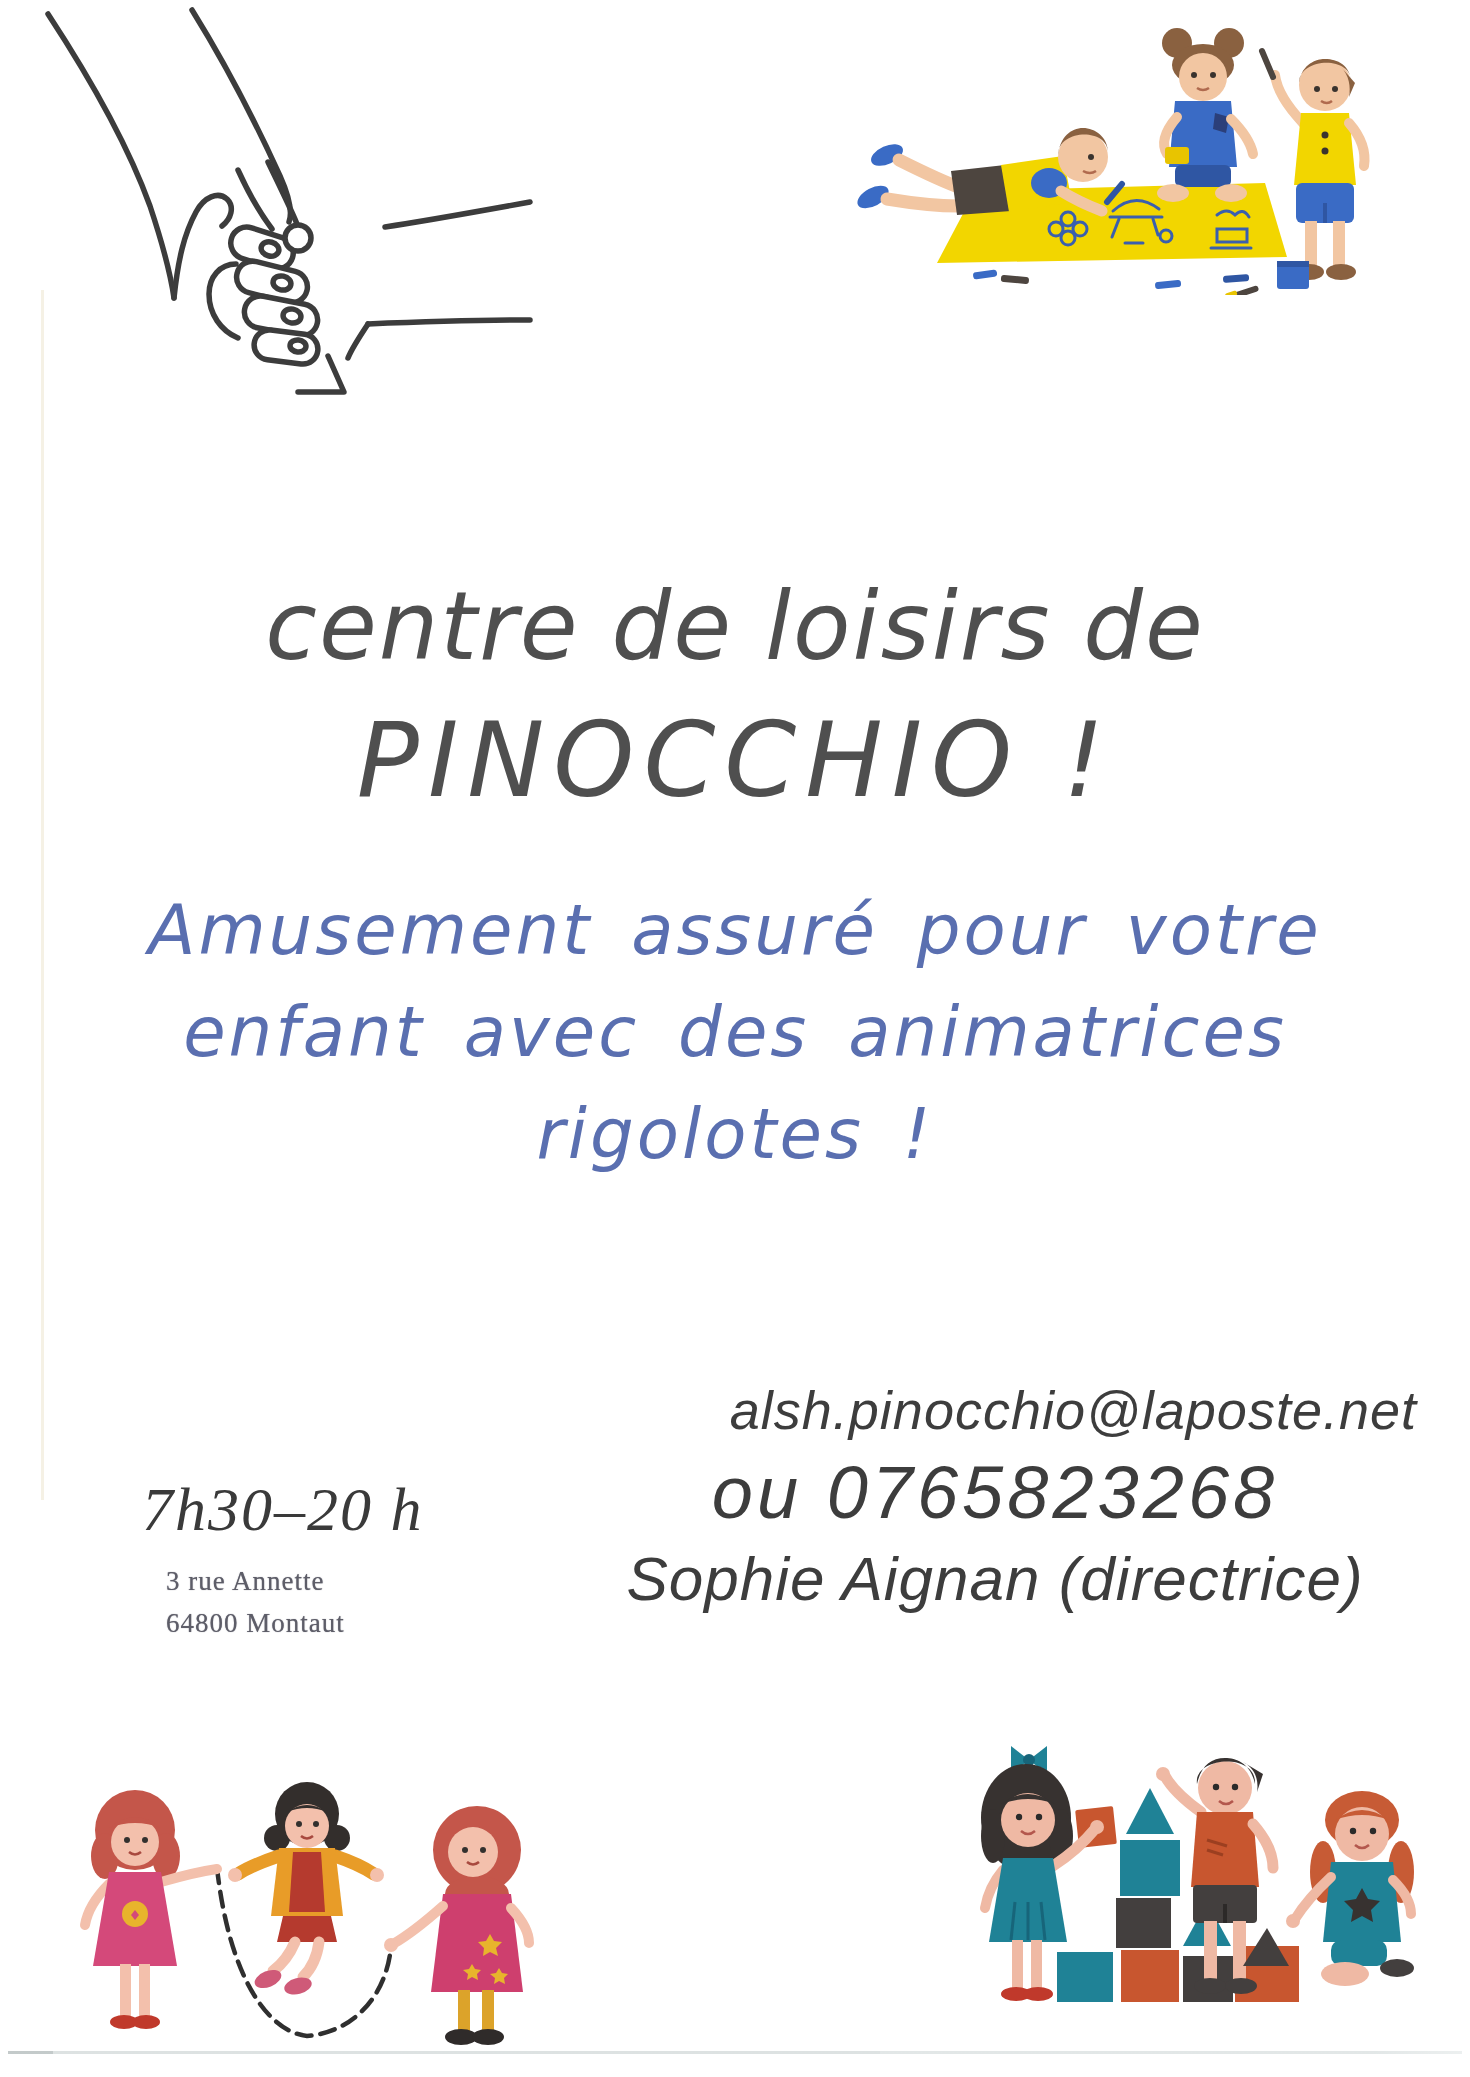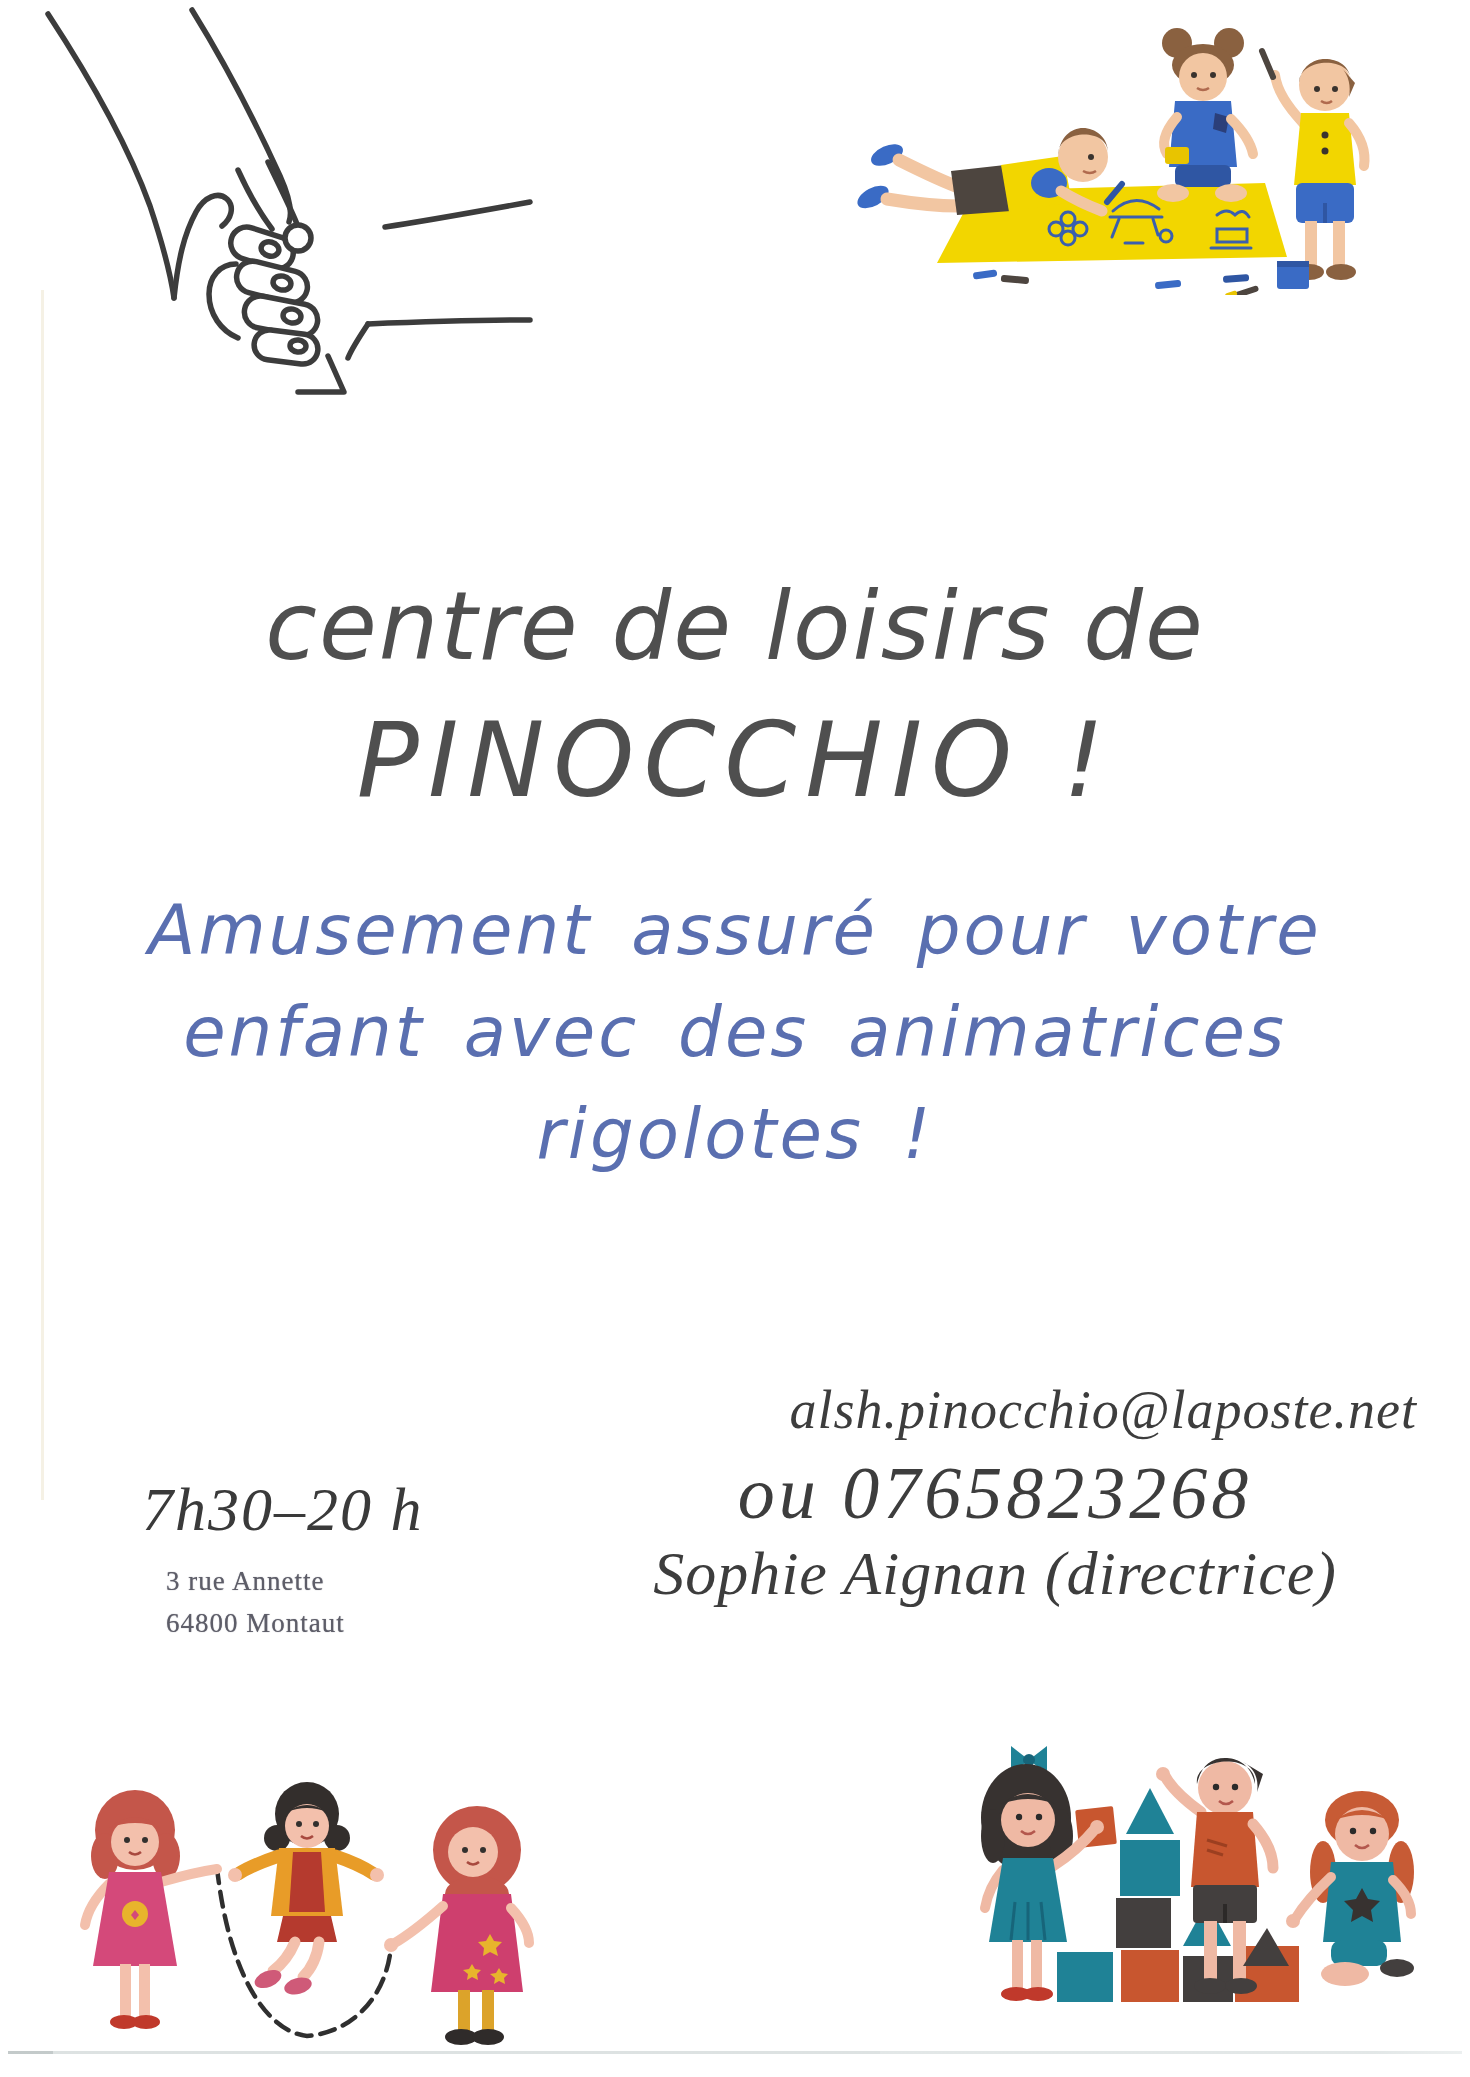--- a/index.html
+++ b/index.html
@@ -42,25 +42,25 @@
     position:absolute; left:0; width:100%; text-align:center;
     font-family:"DejaVu Sans", sans-serif; font-style:italic;
     color:#5a6fb0; font-size:69px; letter-spacing:3px; word-spacing:14px;
     white-space:nowrap;
   }
   .t1 { top:890px; } .t2 { top:992px; } .t3 { top:1094px; }
 
   
   .contact {
     position:absolute; left:555px; top:1378px; width:880px;
-    font-family:Liberation Serif, serif; font-style:italic; color:#3d3d3d;
+    font-family:Liberation Sans, sans-serif; font-style:italic; color:#3d3d3d;
   }
   .contact .email { text-align:right; padding-right:18px; font-size:54px; line-height:64px; letter-spacing:1px; }
   .contact .phone { text-align:center; font-size:74px; line-height:86px; margin-top:8px; letter-spacing:4px; }
-  .contact .director { text-align:center; font-size:62px; line-height:74px; margin-top:0; letter-spacing:1px; }
+  .contact .director { text-align:center; font-size:62px; line-height:74px; margin-top:6px; letter-spacing:1px; }
 
   
   .hours {
     position:absolute; left:142px; top:1474px;
     font-family:"Liberation Serif", serif; font-style:italic;
     font-size:62px; color:#3a3a3a; letter-spacing:2px; white-space:nowrap;
   }
   .address {
     position:absolute; left:166px; top:1560px;
     font-family:"Liberation Serif", serif; font-size:27px; line-height:42px;

